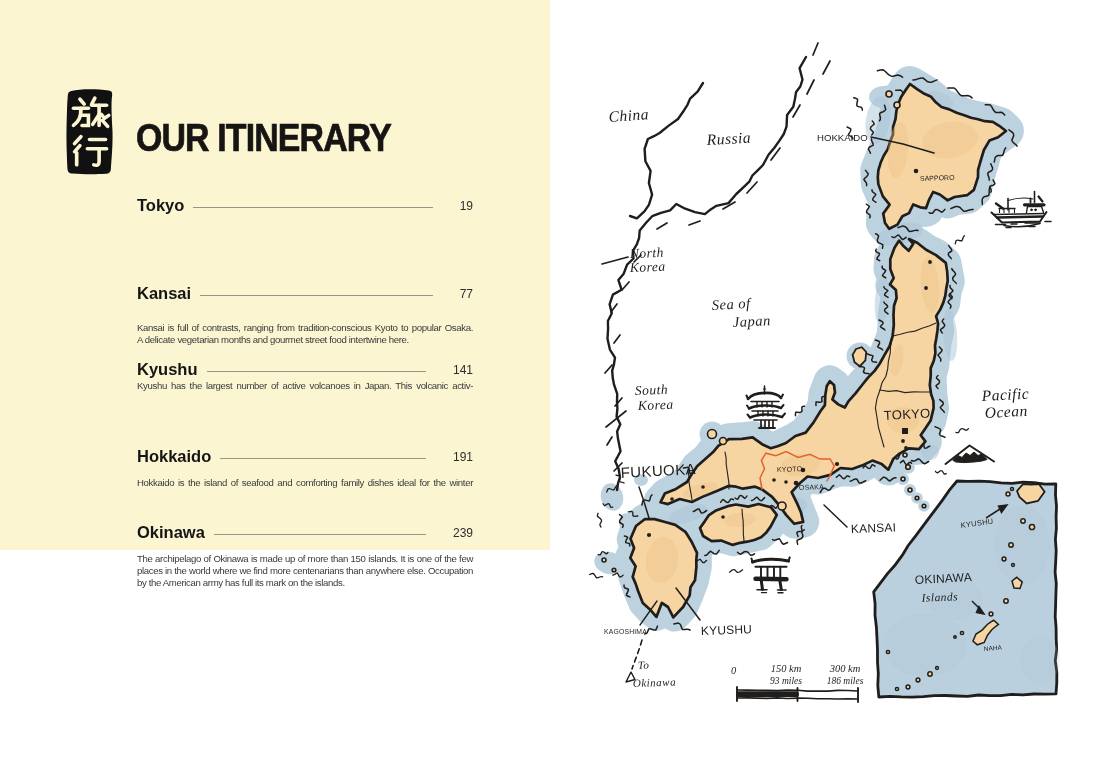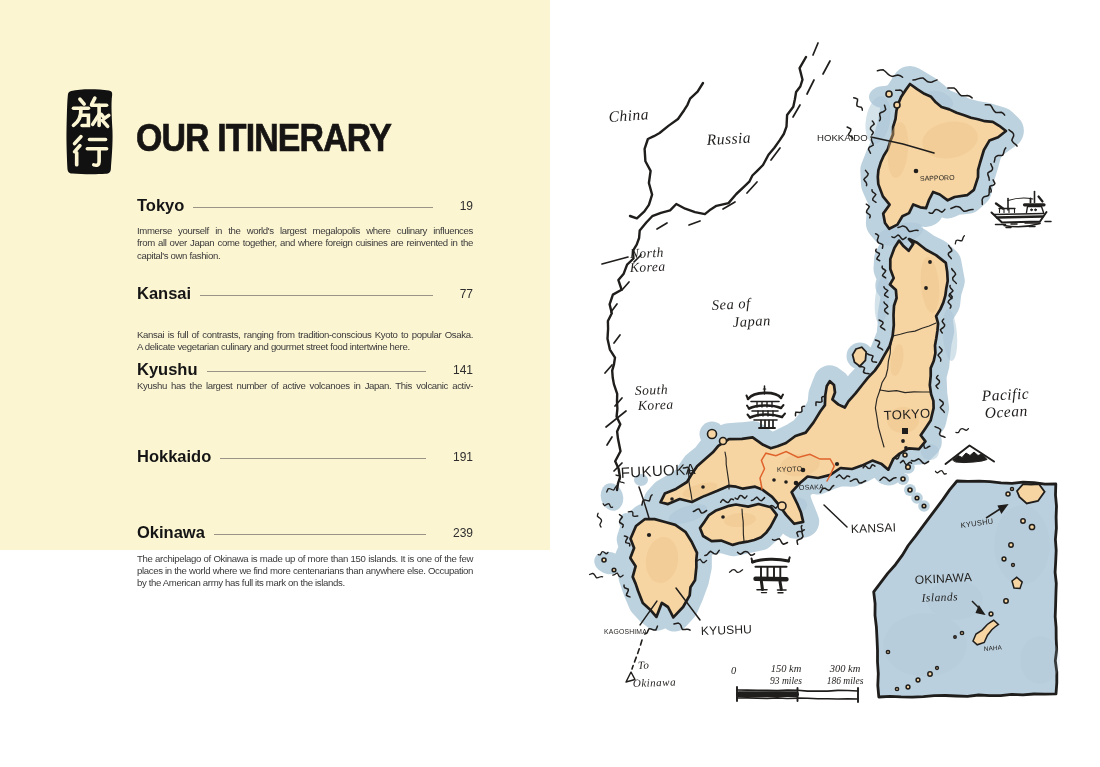--- a/index.html
+++ b/index.html
@@ -45,54 +45,50 @@
   </div>
 
   <div style="position:absolute;left:136px;top:116px;font-weight:bold;font-size:39.2px;color:#171513;white-space:nowrap;transform:scale(0.865,1);transform-origin:0 0;letter-spacing:-1px;-webkit-text-stroke:0.7px #171513;">OUR ITINERARY</div>
 
   <div class="h2row" style="top:196px;">
     <span class="hd">Tokyo</span>
       <span class="rule"></span>
       <span class="num">19</span>
   </div>
 
-  <div class="para" style="top:225px;">
-    <div class="j">Immerse yourself in the world's largest megalopolis where culinary influences</div>
-    <div class="j">from all over Japan come together, and where foreign cuisines are reinvented in the</div>
-    <div class="l">capital's own fashion.</div>
-  </div>
 
   <div class="h2row" style="top:284px;">
     <span class="hd">Kansai</span>
       <span class="rule"></span>
       <span class="num">77</span>
   </div>
 
-  <div class="para" style="top:329px;">
+  <div class="para" style="top:322px;">
     <div class="j">Kansai is full of contrasts, ranging from tradition-conscious Kyoto to popular Osaka.</div>
-    <div class="l">A delicate vegetarian culinary and gourmet street food intertwine here.</div>
+    <div class="l">A delicate vegetarian months and gourmet street food intertwine here.</div>
   </div>
 
   <div class="h2row" style="top:360px;">
     <span class="hd">Kyushu</span>
       <span class="rule"></span>
       <span class="num">141</span>
   </div>
 
   <div class="para" style="top:380px;">
     <div class="j">Kyushu has the largest number of active volcanoes in Japan. This volcanic activ-</div>
   </div>
 
   <div class="h2row" style="top:447px;">
     <span class="hd">Hokkaido</span>
       <span class="rule"></span>
       <span class="num">191</span>
   </div>
 
   <div class="para" style="top:477.3px;">
+    <div class="j">Hokkaido is the island of seafood and comforting family dishes ideal for the winter</div>
   </div>
 
   <div class="h2row" style="top:523px;">
     <span class="hd">Okinawa</span>
       <span class="rule"></span>
       <span class="num">239</span>
   </div>
 
   <div class="para" style="top:552.5px;">
     <div class="j">The archipelago of Okinawa is made up of more than 150 islands. It is one of the few</div>

